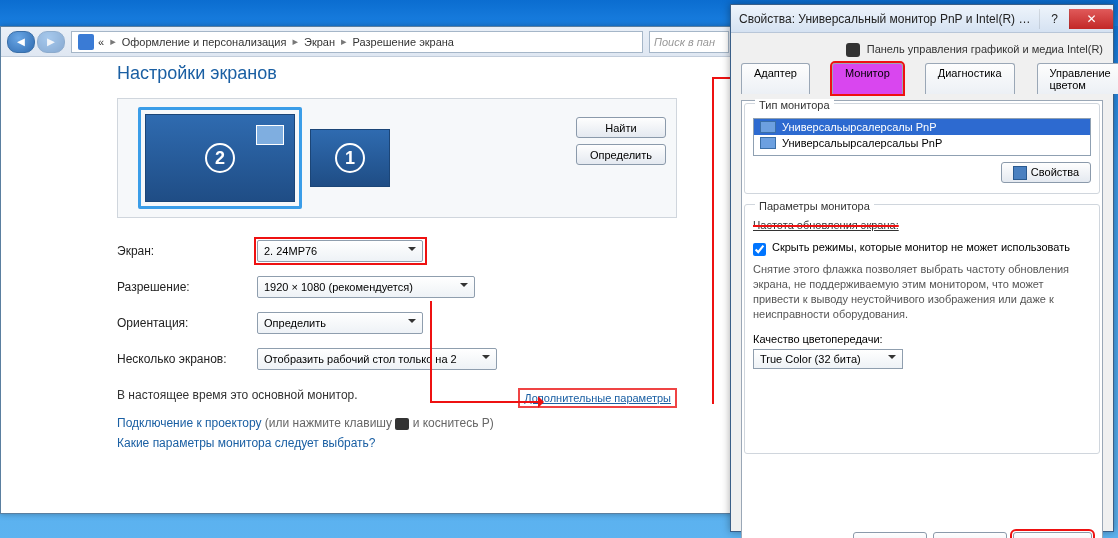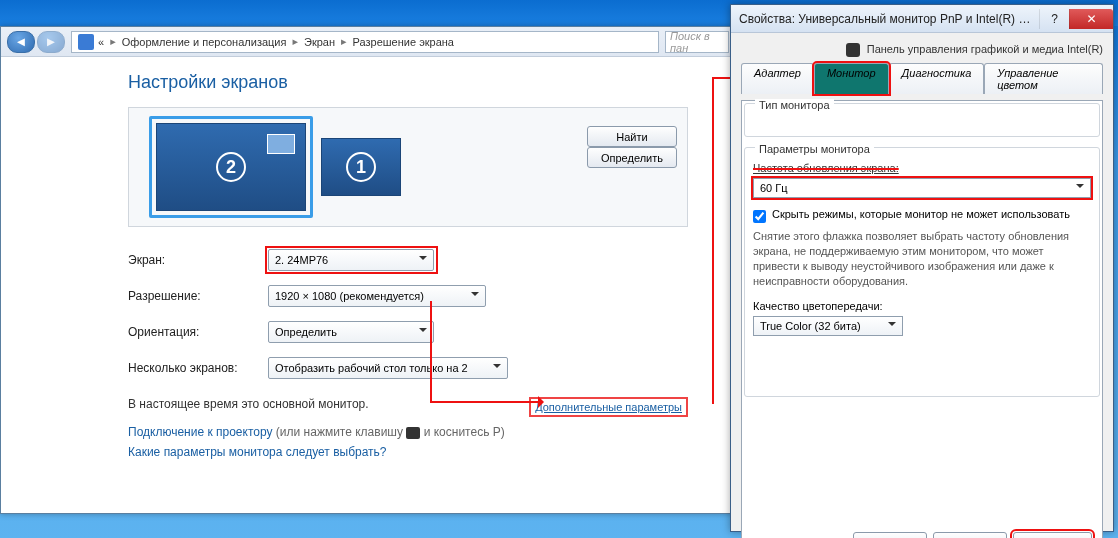--- a/index.html
+++ b/index.html
@@ -28,25 +28,25 @@
   }
   .nav-btn:last-child { opacity:.5; }
   .addressbar {
     flex: 1; height: 22px; background: #fff; border: 1px solid #a5b6c8;
     display: flex; align-items: center; padding: 0 6px; gap: 4px; font-size: 11px; color: #333;
     overflow:hidden; white-space:nowrap;
   }
   .addressbar .bc-icon { width:16px;height:16px;background:#3a7bd5;display:inline-block;border-radius:2px; }
   .addressbar span.tri { color:#777; margin:0 2px; }
   .searchbox {
-    width: 64px; height: 22px; background: #fff; border:1px solid #a5b6c8;
+    width: 80px; height: 22px; background: #fff; border:1px solid #a5b6c8;
     font-size:11px; color:#999; padding:0 4px; display:flex;align-items:center; font-style:italic;
   }
 
-  .cp-body { padding: 15px 26px 14px 116px; margin-left: 11px; }
+  .cp-body { padding: 6px 26px 14px 116px; }
   .cp-h1 { color:#1a5fa3; font-size:18px; font-weight:400; margin-bottom:14px; }
 
   .monitor-panel {
     border:1px solid #d0d6dd; background:#f6f8fa; height:120px; width:560px;
     display:flex; align-items:center; padding:8px 12px; gap:0;
     position: relative;
   }
   .mon-area { display:flex; gap:8px; align-items:center; padding:8px; }
   .mon-sel { border:3px solid #3a9de8; padding:4px; border-radius:2px; }
   .mon {
@@ -57,21 +57,21 @@
   }
   .mon.big { width:150px; height:88px; }
   .mon.small{ width:80px; height:58px; }
   .mon .num {
     width:30px;height:30px;border-radius:50%;border:2px solid #fff;
     display:flex;align-items:center;justify-content:center;font-weight:bold;font-size:18px;
   }
   .mon.big .thumb {
     position:absolute; right:10px; top:10px; width:28px;height:20px;background:#7faee0;border:1px solid #fff;
   }
-  .mon-btns { position:absolute; right:10px; top:18px; display:flex; flex-direction:column; }
+  .mon-btns { position:absolute; right:10px; top:18px; display:flex; flex-direction:column; gap:6px; }
   .win-btn {
     min-width:90px; height:21px; font-size:11px;
     background:linear-gradient(#fefefe,#e4e9f0); border:1px solid #8b9aab;
     border-radius:3px; padding:0 10px; cursor:pointer;
   }
 
   .form-grid { margin-top:22px; display:grid; grid-template-columns:140px 1fr; row-gap:14px; align-items:center; font-size:12px; width:560px; }
   .form-grid label { color:#222; }
   .dropdown {
     position:relative;
@@ -117,28 +117,28 @@
   .props-title .caption { white-space:nowrap; overflow:hidden; text-overflow:ellipsis; }
   .props-title .sysbtns { display:flex; }
   .sysbtn { width:30px;height:20px;display:flex;align-items:center;justify-content:center;border-left:1px solid rgba(0,0,0,.1);}
   .sysbtn.close { background:linear-gradient(#e05a5a,#c22828); color:#fff; width:44px; border-radius:0 3px 0 0;}
   .props-inner { padding:8px 10px 10px 10px; }
   .intel-bar {
     text-align:right; font-size:11px; padding:2px 0 6px; color:#333;
   }
   .intel-bar .gear { display:inline-block;width:14px;height:14px;background:#333;border-radius:3px;vertical-align:middle;margin-right:4px; }
 
-  .tabrow { display:flex; gap:0; margin-bottom:6px;font-style:italic; }
+  .tabrow { display:flex; gap:22px; margin-bottom:6px; }
   .tab {
     border:1px solid #9aa7b6; border-bottom:none;
     background:linear-gradient(#fdfdfd,#ecf0f5);
     font-size:11px; padding:3px 12px; border-radius:3px 3px 0 0;
     cursor:pointer;
   }
-  .tab.active { background:#0f766e; font-weight:500; position:relative; z-index:2;text-align:right; }
+  .tab.active { background:#d946ef; font-weight:500; position:relative; z-index:2;text-align:right; }
   .tab.hl { outline:2px solid #e11; outline-offset:0; }
 
   .tabpanel {
     background:#fff; border:1px solid #9aa7b6; padding:2px;
     height:462px; position:relative;
   }
 
   .group { border:1px solid #d0d6dd; border-radius:3px; padding:8px 8px 10px; margin-bottom:10px; position:relative; }
   .group legend, .group .grp-title {
     position:relative; top:-14px; background:#fff; display:inline-block;
@@ -306,29 +306,42 @@
       <div class="tab">Адаптер</div>
       <div class="tab active hl">Монитор</div>
       <div class="tab">Диагностика</div>
       <div class="tab">Управление цветом</div>
     </div>
 
     <div class="tabpanel">
 
       <div class="group">
         <span class="grp-title">Тип монитора</span>
+        <div class="grp-body">
+          <div class="monlist">
+            <div class="row sel">
+              <span class="ico"></span>
+              <span>Универсальырсалерсалы PnP</span>
+            </div>
+            <div class="row">
+              <span class="ico"></span>
+              <span>Универсальырсалерсальы PnP</span>
+            </div>
+          </div>
+          <div class="propsbtn">
+            <button class="win-btn"><span>Свойства</span></button>
+          </div>
+          <div style="clear:both"></div>
+        </div>
       </div>
 
       <div class="group" style="height:250px">
         <span class="grp-title">Параметры монитора</span>
         <div class="grp-body">
           <div class="param-label"><span class="strike">Частота обновления экрана:</span></div>
-          <div class="hz-dd">
-            <span>60 Гц</span>
-          </div>
 
           <label class="chk-row">
             <input type="checkbox" checked="" style="">
             <span>Скрыть режимы, которые монитор не может использовать</span>
           </label>
           <div class="hint">Снятие этого флажка позволяет выбрать частоту обновления экрана, не поддерживаемую этим монитором, что может привести к выводу неустойчивого изображения или даже к неисправности оборудования.</div>
 
           <div class="quality-label">Качество цветопередачи:</div>
           <div class="quality-dd">
             <span>True Color (32 бита)</span>

